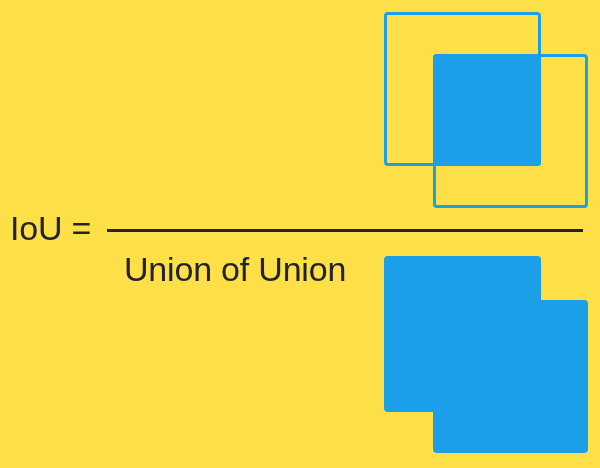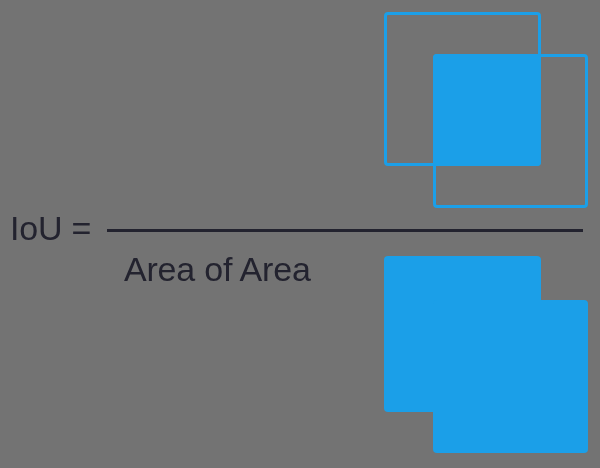--- a/index.html
+++ b/index.html
@@ -25,28 +25,28 @@
   .numerator      { left: 126px; top: 175px; }
   .denominator    { left: 124px; top: 249px; }
   .fraction-bar   { position: absolute; }
   .shape          { position: absolute; box-sizing: border-box; }
   .outline-box    { border-style: solid; border-width: 3px; border-radius: 4px; background: transparent; }
   .fill-box       { border-radius: 4px; }
 </style>
 </head>
 <body>
 
-<div class="canvas" style="background-color: #737373;">
+<div class="canvas" style="background-color: #fde047;">
 
   <div class="txt iou-lhs" style="color: rgb(35, 35, 47);">IoU =</div>
 
 
   <div class="fraction-bar" style="left: 107px; top: 229px; width: 476px; height: 3px; background-color: rgb(35, 35, 47);"></div>
 
-  <div class="txt denominator" style="color: rgb(35, 35, 47);">Area of Area</div>
+  <div class="txt denominator" style="color: rgb(35, 35, 47);">Union of Union</div>
 
   <div class="shape outline-box" style="left: 384px; top: 12px; width: 157px; height: 154px; border-color: rgb(27, 159, 232);"></div>
 
   <div class="shape outline-box" style="left: 433px; top: 54px; width: 155px; height: 154px; border-color: rgb(27, 159, 232);"></div>
 
   <div class="shape fill-box" style="left: 433px; top: 54px; width: 108px; height: 112px; background-color: rgb(27, 159, 232);"></div>
 
   <div class="shape fill-box" style="left: 384px; top: 256px; width: 157px; height: 156px; background-color: rgb(27, 159, 232);"></div>
 
   <div class="shape fill-box" style="left: 433px; top: 300px; width: 155px; height: 153px; background-color: rgb(27, 159, 232);"></div>

